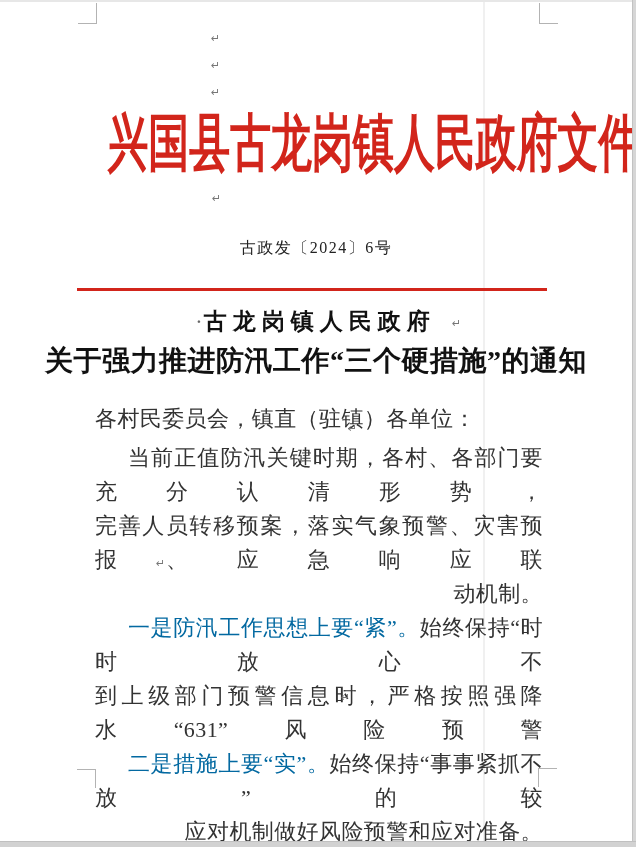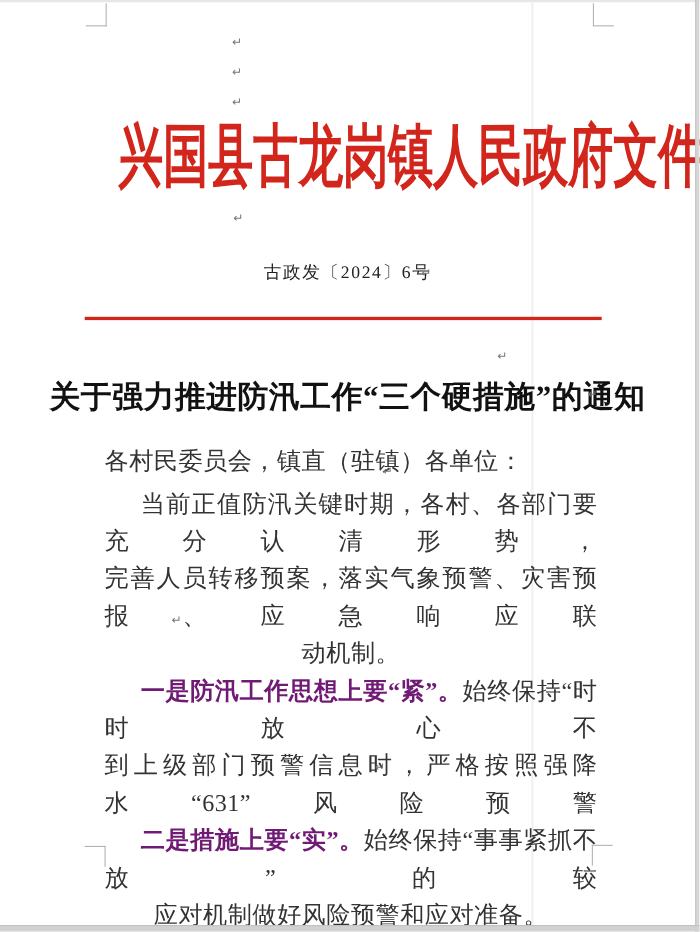--- a/index.html
+++ b/index.html
@@ -35,43 +35,44 @@
   .red-rule { position:absolute; left:77px; top:288px; width:470px; height:3px; }
 
   .title { position:absolute; left:0; right:4px; text-align:center; font-weight:bold; color:#111; white-space:nowrap; }
   .title-1 { top:306px; font-size:23px; letter-spacing:6px; }
   .title-2 { top:342px; font-size:28px; letter-spacing:0.5px; }
   .title-dot { color:#666; font-size:16px; letter-spacing:0; vertical-align:2px; margin-right:2px; }
 
   .body-text { position:absolute; left:95px; top:402px; width:448px; color:#333;
                font-size:22px; letter-spacing:0.4px; }
   .salutation { line-height:34px; margin-bottom:5px; text-align:left; }
-  .line { line-height:34px; text-align:center; }
+  .line { line-height:34px; text-align:right; }
   .line.j { text-align:justify; text-align-last:justify; }
   .line.ind { text-indent:33px; }
-  .run.bold { font-weight:bold; color:#701a75; }
+  .run.bold { font-weight:normal; color:#0369a1; }
 </style>
 </head>
 <body>
 
 <div class="page">
 
   <div class="fold-line"></div>
 
   <div class="crop tl"></div>
   <div class="crop tr"></div>
   <div class="crop bl"></div>
   <div class="crop br"></div>
 
   <div class="banner" style="color: rgb(210, 37, 27);">兴国县古龙岗镇人民政府文件</div>
 
   <div class="docnum">古政发〔2024〕6号</div>
 
   <div class="red-rule" style="background: rgb(210, 37, 27);"></div>
 
+  <div class="title title-1"><span class="title-dot">·</span><span>古龙岗镇人民政府</span></div>
   <div class="title title-2">关于强力推进防汛工作“三个硬措施”的通知</div>
 
   <div class="body-text">
     <div class="salutation">各村民委员会，镇直（驻镇）各单位：</div>
     <div>
         <div class="line j ind"><span class="run">当前正值防汛关键时期，各村、各部门要充分认清形势，</span></div>
         <div class="line j"><span class="run">完善人员转移预案，落实气象预警、灾害预报、应急响应联</span></div>
         <div class="line"><span class="run">动机制。</span></div>
         <div class="line j ind"><span class="run bold">一是防汛工作思想上要“紧”。</span><span class="run">始终保持“时时放心不</span></div>
         <div class="line j"><span class="run">到上级部门预警信息时，严格按照强降水“631”风险预警</span></div>

